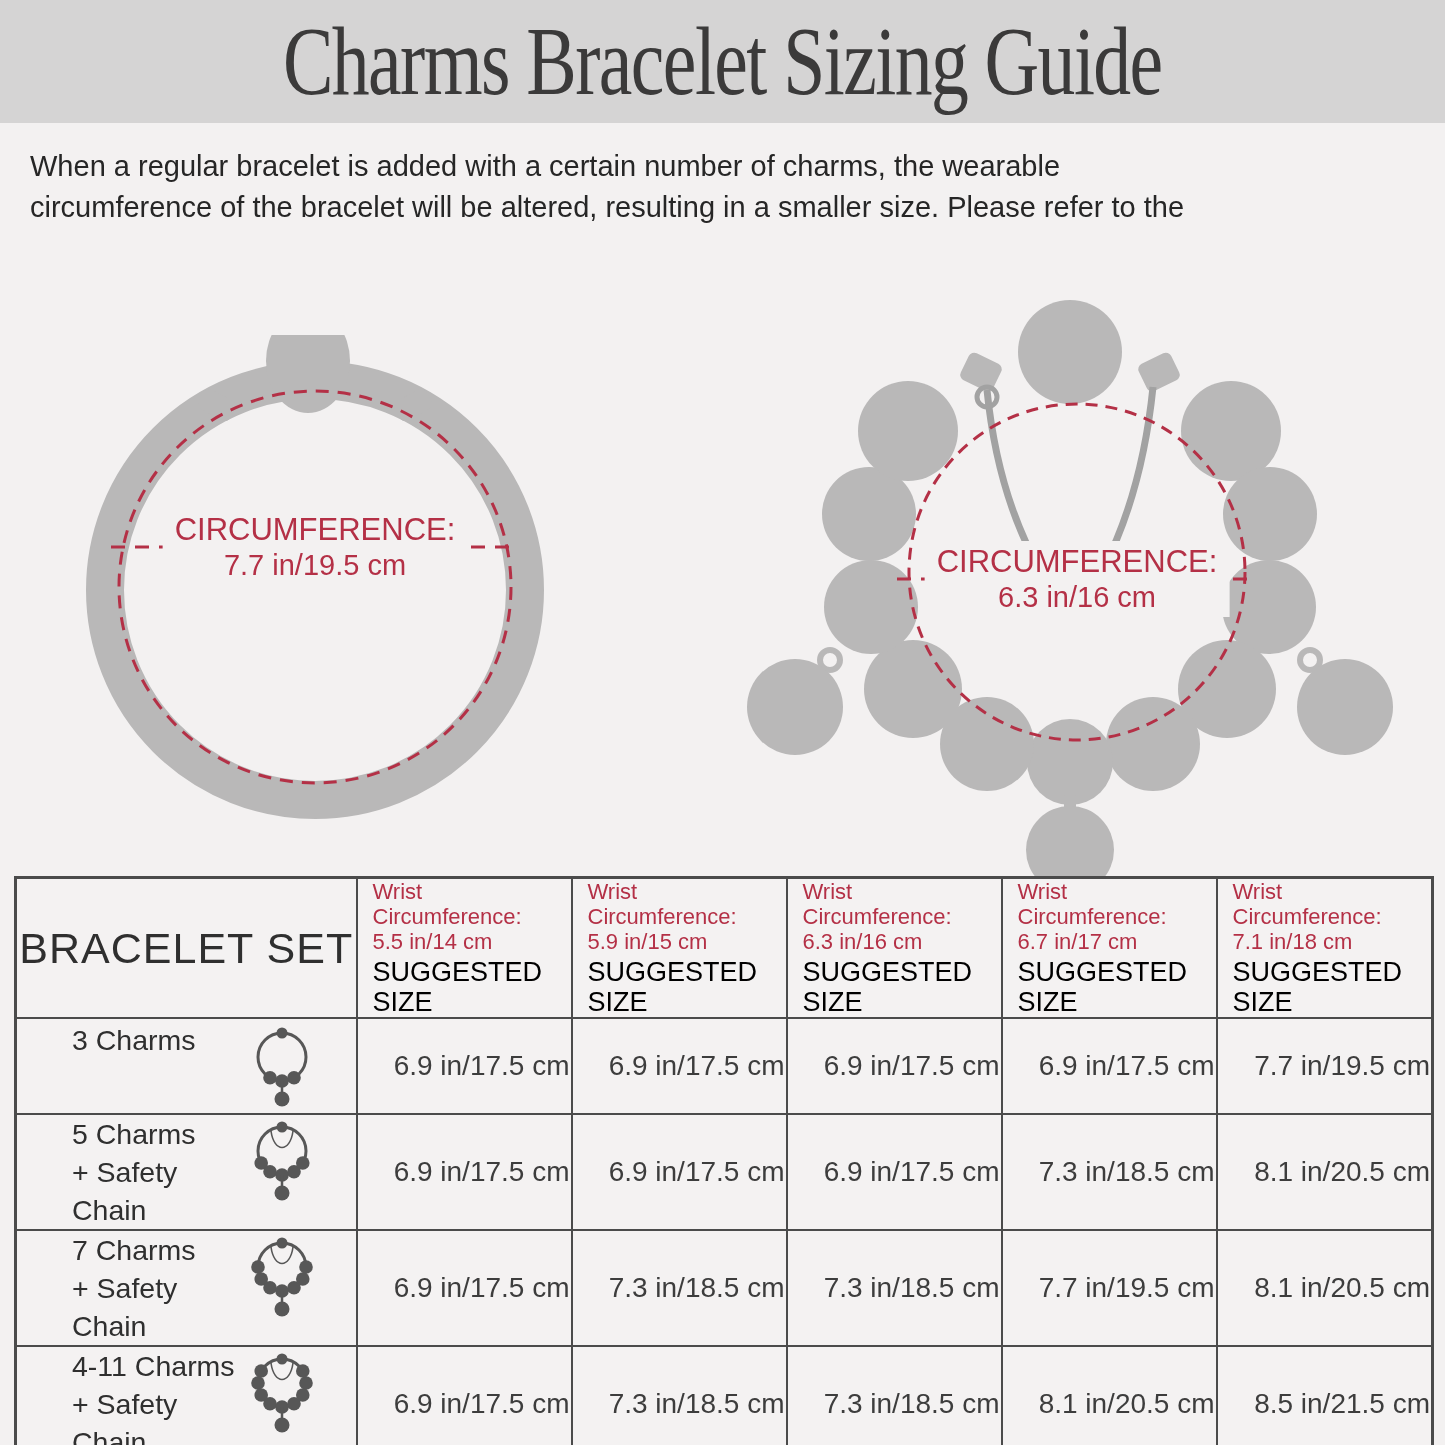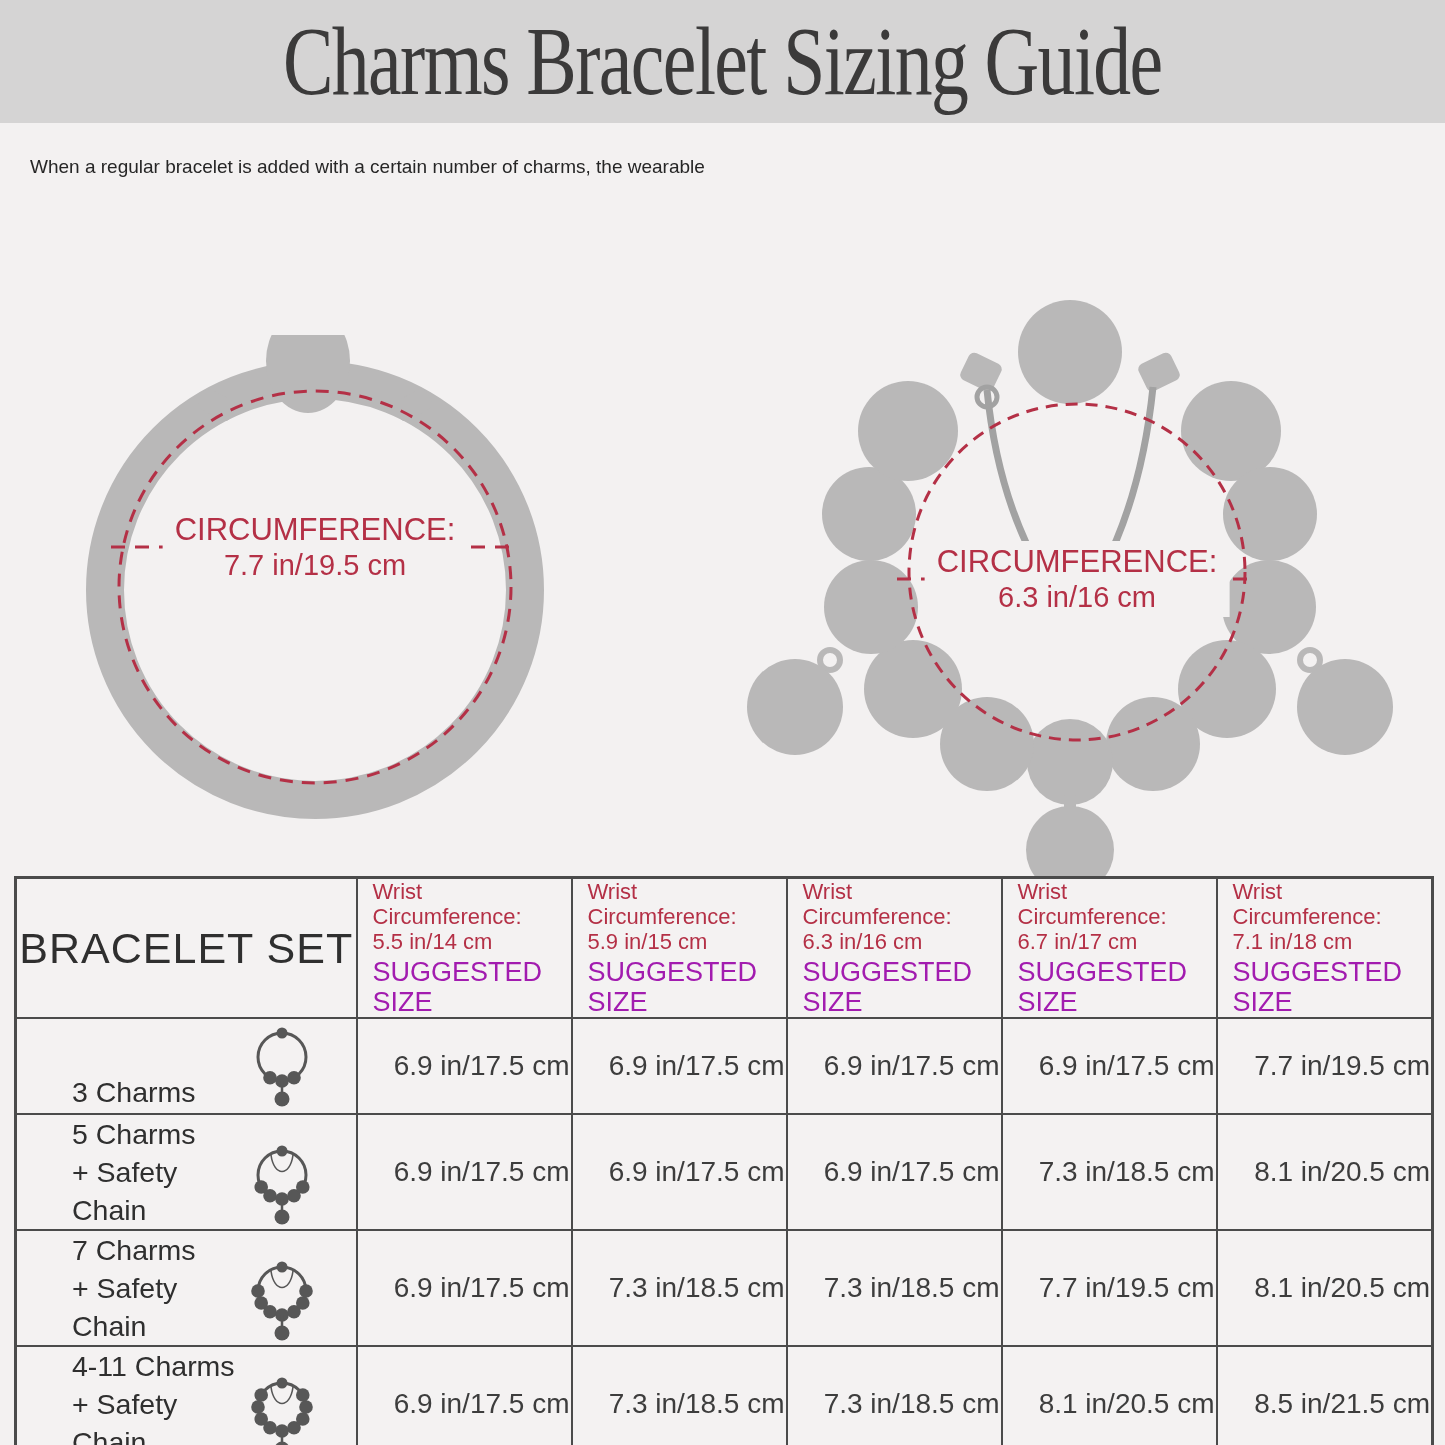--- a/index.html
+++ b/index.html
@@ -26,21 +26,21 @@
     color:#3b3a3a;
     letter-spacing:-2px;
     transform:scaleX(0.78);
     transform-origin:center;
     white-space:nowrap;
   }
 
   
   .intro{
     position:absolute;left:30px;top:146px;width:1400px;
-    font-size:19px;line-height:41px;color:#262626;
+    font-size:29px;line-height:41px;color:#262626;
   }
 
   
   .diagram{position:absolute;}
   .diagram-left{left:75px;top:335px;width:560px;height:530px;}
   .diagram-right{left:725px;top:295px;width:700px;height:600px;}
   .diagram svg{position:absolute;left:0;top:0;}
   .circ-label{
     position:absolute;
     transform:translate(-50%,-50%);
@@ -68,39 +68,40 @@
   }
   table.size-table{border-width:3px;}
   thead th{height:104px;vertical-align:middle;}
   tbody td{height:92px;vertical-align:middle;}
   th.set-col{
     font-size:43px;font-weight:normal;letter-spacing:1px;color:#2f2f2f;
     text-align:center;
   }
   th.wrist-col{text-align:left;padding:0 6px 0 15px;font-weight:normal;}
   .wrist-line{font-size:22px;line-height:25px;color:#b43046;}
-  .suggested-line{font-size:27px;line-height:30px;color:#a21caf;margin-top:3px;}
+  .suggested-line{font-size:27px;line-height:30px;color:#000000;margin-top:3px;}
   td.set-cell{padding:0 40px 0 55px;}
-  .set-cell-inner{display:flex;align-items:flex-end;justify-content:space-between;}
+  .set-cell-inner{display:flex;align-items:flex-start;justify-content:space-between;}
   .set-label{font-size:28.5px;line-height:38px;color:#2f2f2f;}
   .set-label div:empty{display:none;}
   td.size-cell{text-align:right;font-size:28px;color:#3d3d3d;}
   .row-icon{display:inline-block;width:68px;height:90px;}
 </style>
 </head>
 <body>
 
 <div class="page">
 
   <header class="band">
     <h1>Charms Bracelet Sizing Guide</h1>
   </header>
 
   <div class="intro">
     <div>When a regular bracelet is added with a certain number of charms, the wearable</div>
+    <div>circumference of the bracelet will be altered, resulting in a smaller size. Please refer to the</div>
   </div>
 
   <div class="diagram diagram-left">
     <svg width="560" height="530" viewBox="0 0 560 530">
       <circle cx="240" cy="255" r="210" fill="none" stroke="#b9b8b8" stroke-width="38"></circle>
       <rect x="124" y="59" width="36" height="22" rx="6" fill="#b9b8b8" transform="rotate(28 142 70)"></rect>
       <rect x="320" y="59" width="36" height="22" rx="6" fill="#b9b8b8" transform="rotate(-28 338 70)"></rect>
       <ellipse cx="233" cy="26" rx="42" ry="52" fill="#b9b8b8"></ellipse>
       <circle cx="240" cy="252" r="196" fill="none" stroke="#b43046" stroke-width="3" stroke-dasharray="13 9"></circle>
       <line x1="36" y1="212" x2="444" y2="212" stroke="#b43046" stroke-width="3" stroke-dasharray="14 10"></line>

